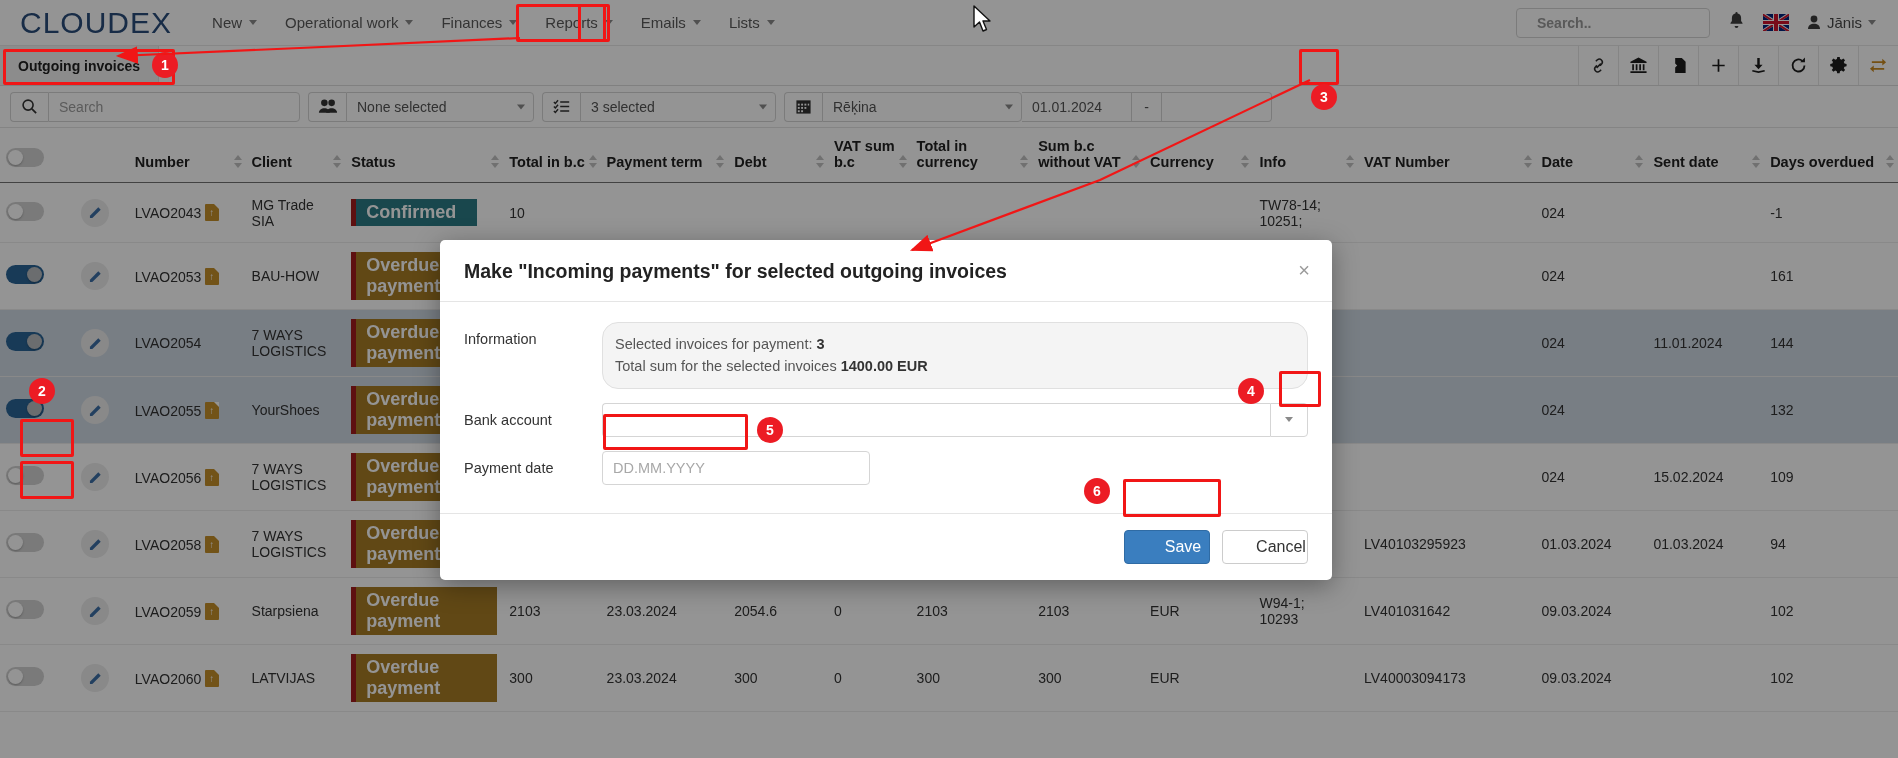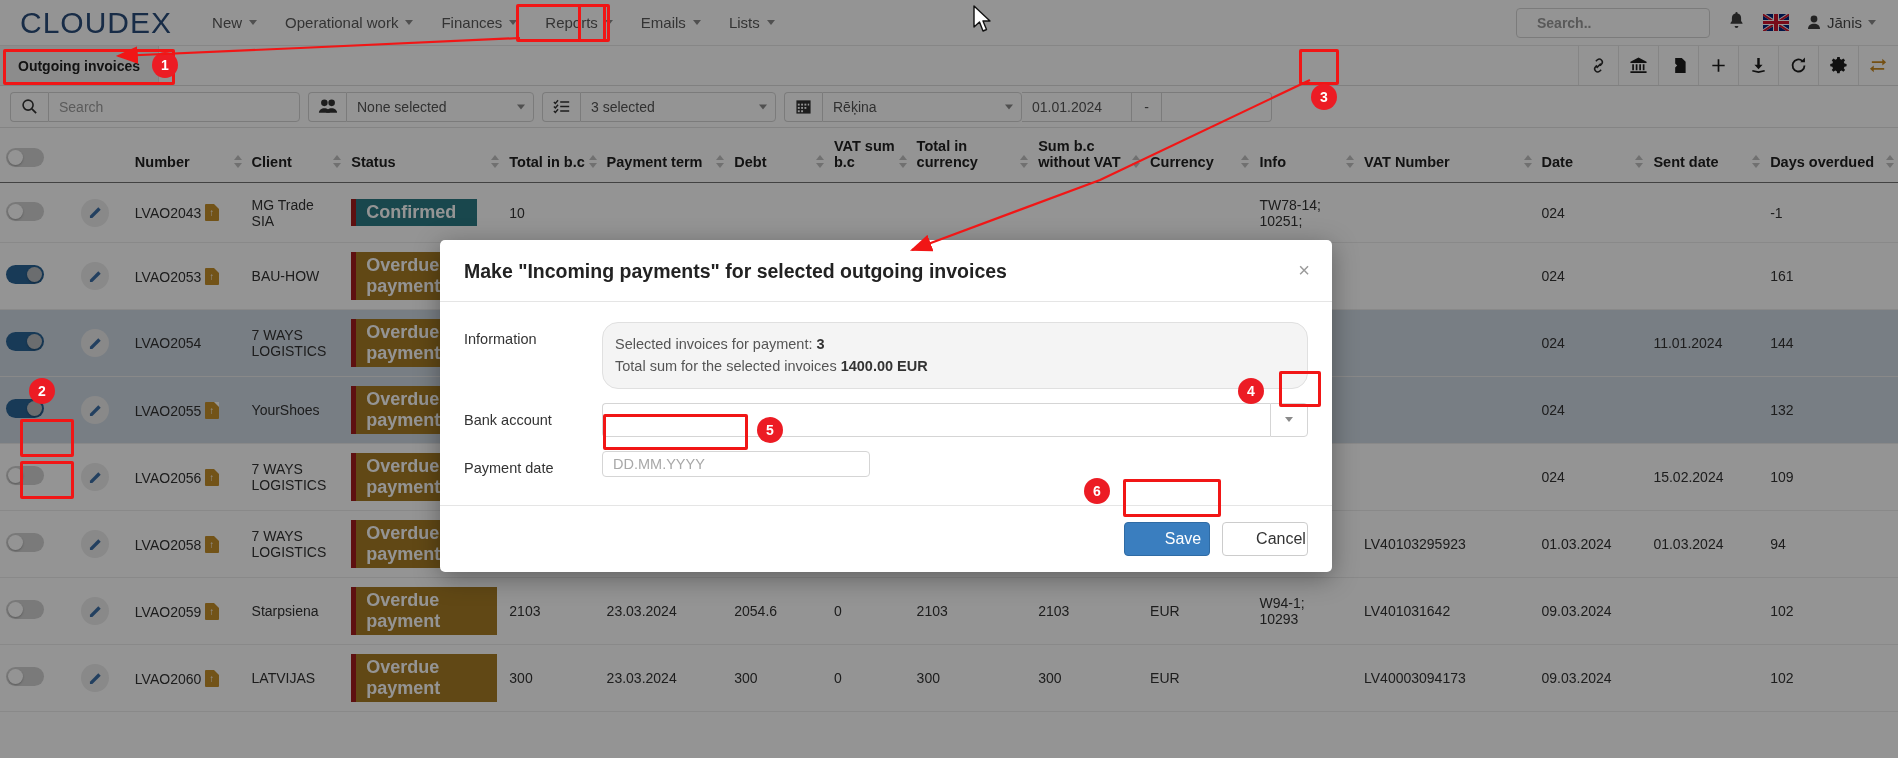--- a/index.html
+++ b/index.html
@@ -184,21 +184,21 @@
   .bankwrap { flex:1; display:flex; }
   .bankinput {
     flex:1; height: 34px; border:1px solid #d5d5d5; border-right:none;
     border-radius:4px 0 0 4px; background:#fff;
   }
   .bankbtn {
     width: 38px; height:34px; border:1px solid #d5d5d5; border-radius:0 4px 4px 0;
     background:#fff; display:flex;align-items:center;justify-content:center; cursor:pointer;
   }
   .dateinput {
-    width: 268px; height: 26px; border:1px solid #d5d5d5; border-radius:4px;
+    width: 268px; height: 34px; border:1px solid #d5d5d5; border-radius:4px;
     background:#fff; display:flex; align-items:center; padding: 0 10px;
     font-size: 14.5px; color:#a8a8a8;
   }
   .modal-foot {
     border-top:1px solid #e5e5e5; padding: 16px 24px;
     display:flex; justify-content:flex-end; gap: 12px; align-items:center;
   }
   .btn {
     min-width: 86px; height: 34px; border-radius:4px; font-size:16px;
     display:flex;align-items:center;justify-content:center; cursor:pointer;padding-left:32px;

